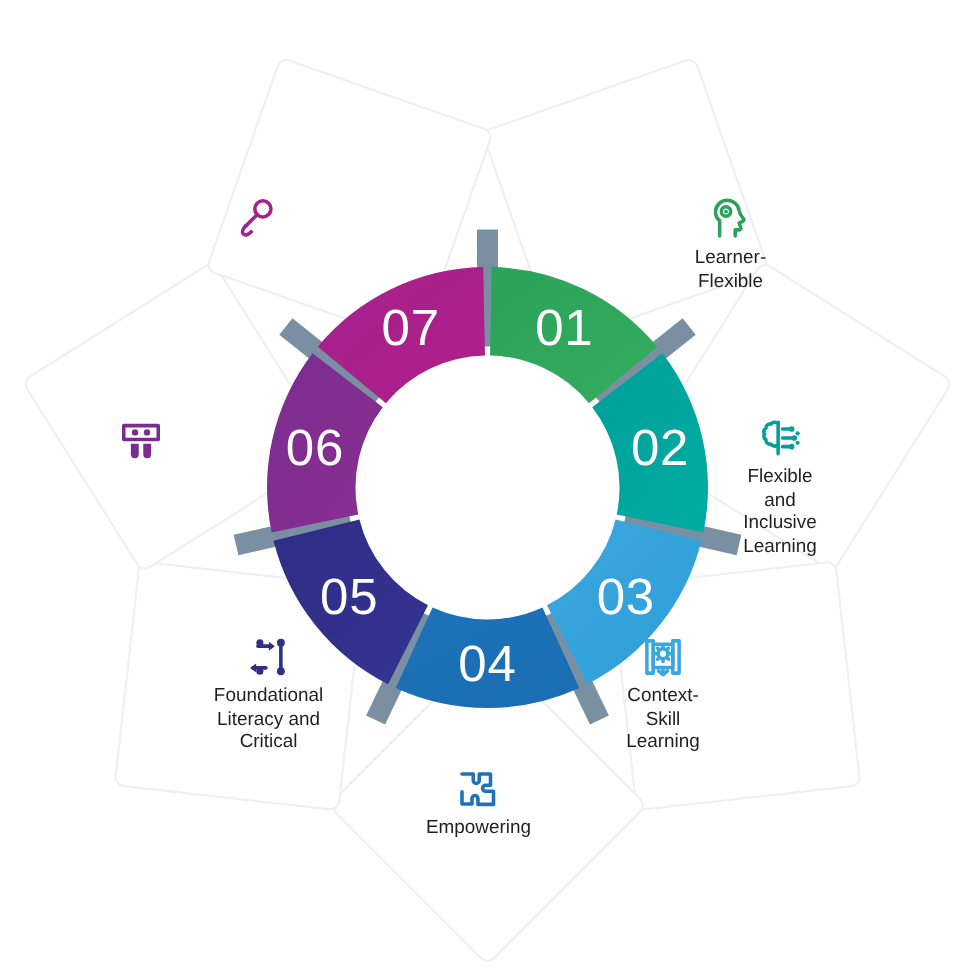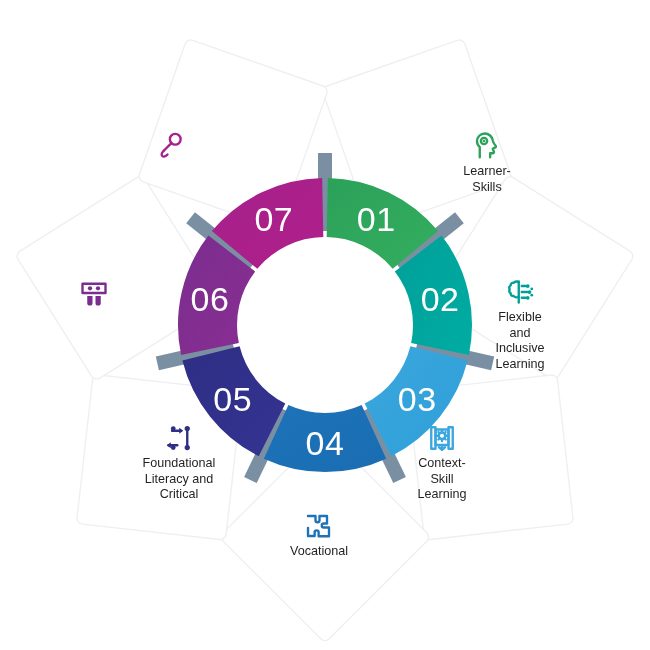--- a/index.html
+++ b/index.html
@@ -128,21 +128,21 @@
         <text x="273.8282280186698" y="218.67291148399318" class="seg-number">07</text>
       </g>
   </svg>
 
   <div id="labels">
       <div class="label-block" style="left: 431px; top: 131px;"><span><svg viewBox="0 0 24 24" class="label-icon">
             <path fill="none" stroke="#2BA159" stroke-width="1.9" stroke-linecap="round" stroke-linejoin="round" d="M14.5 21v-3.2h2.1c.7 0 1.1-.6.9-1.2l-.9-2.4 2.1-1.1c.5-.3.6-.9.2-1.3-1.5-1.7-2.1-3-2.3-4.3C16.2 4.4 13.4 2 10.2 2 6.8 2 4 4.8 4 8.2c0 1.9.8 3.5 2.2 4.6V21"></path>
             <circle fill="none" stroke="#2BA159" stroke-width="1.9" stroke-linecap="round" stroke-linejoin="round" cx="9.6" cy="8" r="2.5"></circle>
             <circle cx="9.6" cy="8" r="1" fill="#2BA159"></circle>
           </svg></span><span class="label-text">Learner-
-Skills</span></div>
+Flexible</span></div>
       <div class="label-block" style="left: 464px; top: 277px;"><span><svg viewBox="0 0 24 24" class="label-icon">
             <path fill="none" stroke="#00A098" stroke-width="1.9" stroke-linecap="round" stroke-linejoin="round" d="M11 4.2C9.8 3.2 8 3.4 7.1 4.6c-1.4-.3-2.7.8-2.6 2.2-1.2.6-1.5 2.1-.7 3.1-.7 1 -.4 2.4.7 3 -.2 1.4 1.1 2.6 2.5 2.3.8 1.3 2.7 1.5 3.9.5"></path>
             <path fill="none" stroke="#00A098" stroke-width="1.9" stroke-linecap="round" stroke-linejoin="round" d="M11 3.6v16.8"></path>
             <path fill="none" stroke="#00A098" stroke-width="1.9" stroke-linecap="round" stroke-linejoin="round" d="M13.4 7.2h3.2"></path>
             <path fill="none" stroke="#00A098" stroke-width="1.9" stroke-linecap="round" stroke-linejoin="round" d="M13.4 12h4.6"></path>
             <path fill="none" stroke="#00A098" stroke-width="1.9" stroke-linecap="round" stroke-linejoin="round" d="M13.4 16.6h3.2"></path>
             <circle cx="18.2" cy="7.2" r="1.5" fill="#00A098"></circle>
             <circle cx="19.6" cy="12" r="1.5" fill="#00A098"></circle>
             <circle cx="18.2" cy="16.6" r="1.5" fill="#00A098"></circle>
             <circle cx="21.4" cy="9.5" r="1.1" fill="#00A098"></circle>
@@ -157,21 +157,21 @@
             <path fill="none" stroke="#3BA7DD" stroke-width="1.9" stroke-linecap="round" stroke-linejoin="round" d="M6.8 5.2h10.4v12.4H6.8z"></path>
             <path fill="none" stroke="#3BA7DD" stroke-width="1.9" stroke-linecap="round" stroke-linejoin="round" d="M12 18.8v2.4"></path>
             <path fill="none" stroke="#3BA7DD" stroke-width="1.9" stroke-linecap="round" stroke-linejoin="round" d="M9.6 19.4l2.4 2 2.4-2"></path>
             <circle fill="none" stroke="#3BA7DD" stroke-width="1.9" stroke-linecap="round" stroke-linejoin="round" cx="12" cy="10.2" r="2.6"></circle>
             <path fill="none" stroke="#3BA7DD" stroke-width="1.9" stroke-linecap="round" stroke-linejoin="round" d="M12 6v1.4M12 13v1.4M7.9 10.2h1.4M14.7 10.2h1.4M9.1 7.3l1 1M14 12.2l1 1M14.9 7.3l-1 1M10.1 12.2l-1 1"></path>
           </svg></span><span class="label-text">Context-
 Skill
 Learning</span></div>
       <div class="label-block" style="left: 263px; top: 511px;"><span><svg viewBox="0 0 24 24" class="label-icon">
             <path fill="none" stroke="#1D72B8" stroke-width="1.9" stroke-linecap="round" stroke-linejoin="round" d="M3.2 4h6v3.4c0 .9.7 1.6 1.6 1.6s1.6-.7 1.6-1.6V4h6v6h-2.6c-.9 0-1.6.7-1.6 1.6s.7 1.6 1.6 1.6H20v7h-8.3v-3.1c0-.9-.7-1.6-1.6-1.6s-1.6.7-1.6 1.6V20H3.2v-6.5"></path>
-          </svg></span><span class="label-text">Vocational</span></div>
+          </svg></span><span class="label-text">Empowering</span></div>
       <div class="label-block" style="left: 123px; top: 423px;"><span><svg viewBox="0 0 24 24" class="label-icon">
             <path fill="none" stroke="#2E2E85" stroke-width="1.9" stroke-linecap="round" stroke-linejoin="round" d="M6.4 6.2h7"></path>
             <path fill="none" stroke="#2E2E85" stroke-width="1.9" stroke-linecap="round" stroke-linejoin="round" d="M10.6 17.8h-7"></path>
             <path d="M15.4 6.2l-3.2-2.4v4.8z" fill="#2E2E85"></path>
             <path d="M2.2 17.8l3.2-2.4v4.8z" fill="#2E2E85"></path>
             <path fill="none" stroke="#2E2E85" stroke-width="1.9" stroke-linecap="round" stroke-linejoin="round" d="M18.6 5.4v13.2"></path>
             <circle cx="18.6" cy="4.4" r="2.1" fill="#2E2E85"></circle>
             <circle cx="18.6" cy="19.6" r="2.1" fill="#2E2E85"></circle>
             <circle cx="7.4" cy="4.4" r="1.9" fill="#2E2E85"></circle>
             <circle cx="7.4" cy="19.6" r="1.9" fill="#2E2E85"></circle>

